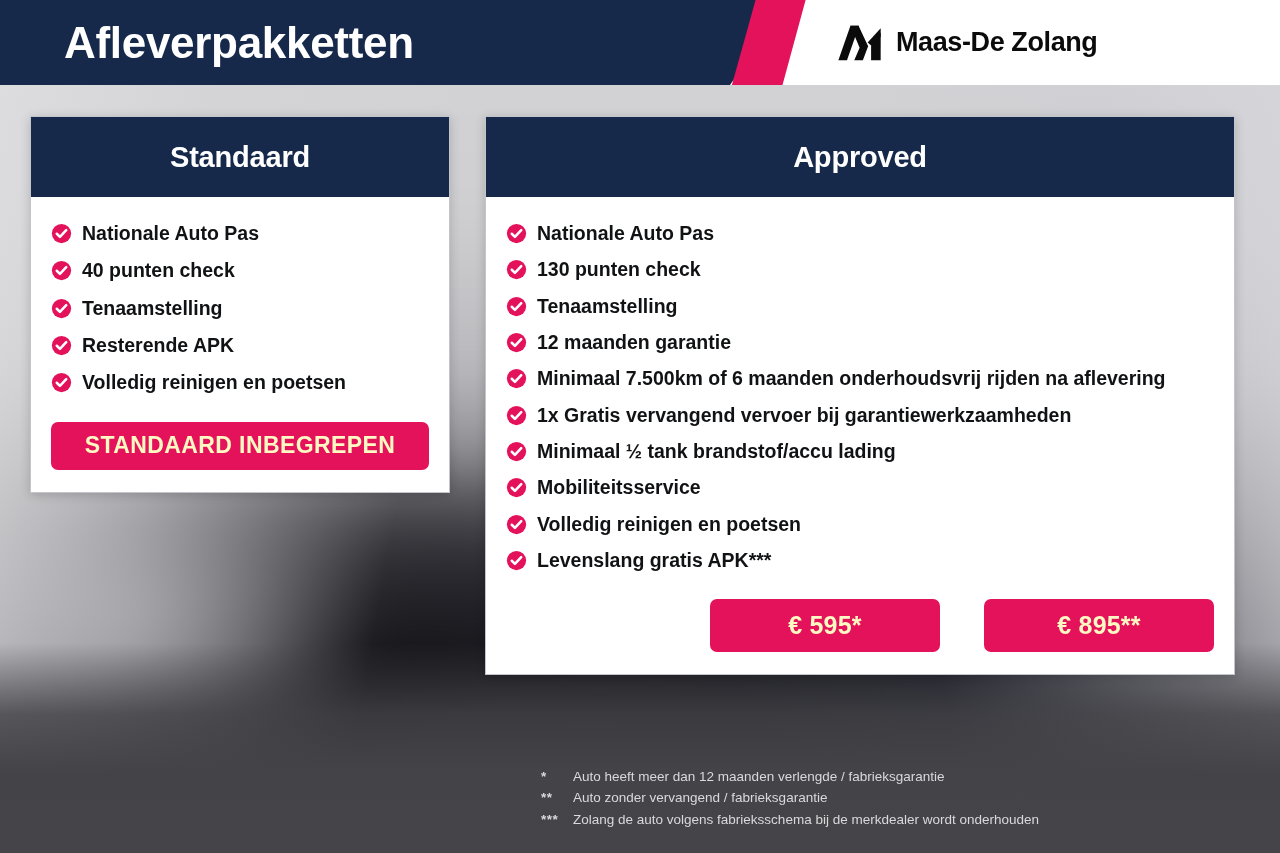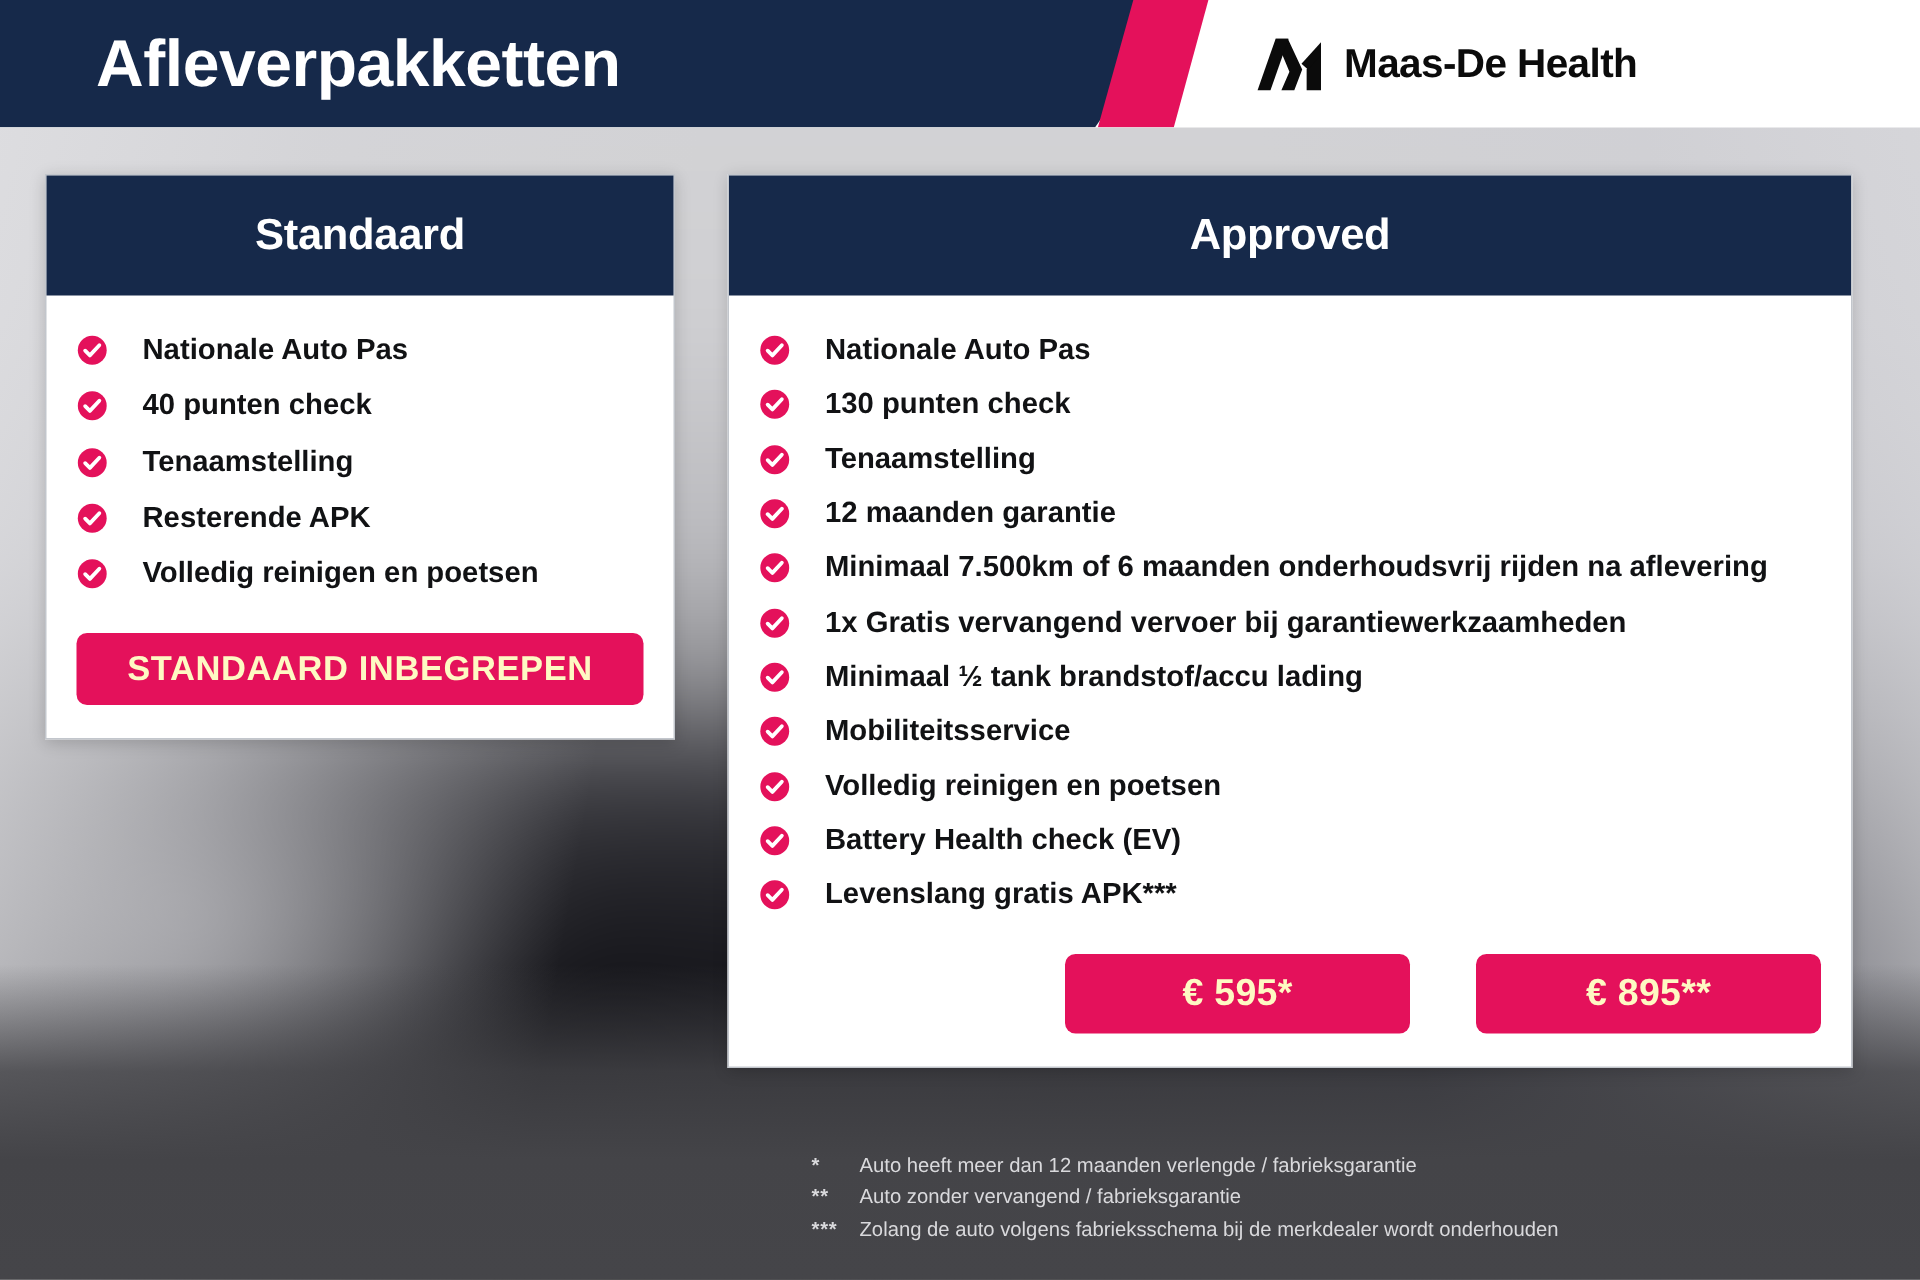--- a/index.html
+++ b/index.html
@@ -118,21 +118,21 @@
     font-weight:700;
     letter-spacing:-0.2px;
   }
 
   .card-body { padding:24px 20px 22px 20px; }
 
   .feature-list { list-style:none; }
   .feature {
     display:flex;
     align-items:flex-start;
-    gap:23px;
+    gap:10px;
     margin-bottom:12px;
   }
   .feature:last-child { margin-bottom:0; }
   .check-icon { width:21px; height:21px; flex:none; margin-top:2px; display:block; }
   .feature-text {
     color:#111214;
     font-weight:700;
     line-height:1.30;
   }
   .card--standard .feature-text { font-size:19.5px; }
@@ -206,21 +206,21 @@
 
     <div class="header-title">Afleverpakketten</div>
 
     <div class="brand">
       <svg class="brand-mark" viewBox="0 0 46 40" aria-hidden="true">
         <path d="M13.0 2.0 L21.5 2.0 L31.5 23.5 L26.0 38.0 L17.0 38.0 L22.6 25.0 Z" fill="#0b0b0b"></path>
         <path d="M13.0 2.0 L22.0 2.0 L9.4 38.0 L0.4 38.0 Z" fill="#0b0b0b"></path>
         <path d="M44.6 9.0 L44.6 38.0 L34.6 38.0 L34.6 23.5 Z" fill="#0b0b0b"></path>
         <path d="M31.0 19.5 L44.6 4.5 L44.6 13.5 L35.5 23.5 Z" fill="#0b0b0b"></path>
       </svg>
-      <div class="brand-name">Maas-De Health</div>
+      <div class="brand-name">Maas-De Zolang</div>
     </div>
   </div>
 
   <div class="card card--standard">
     <div class="card-head">
       <div class="card-head-title">Standaard</div>
     </div>
     <div class="card-body">
       <ul class="feature-list">
         <li class="feature">
@@ -325,27 +325,20 @@
             <path d="M6.6 12.3 L10.2 15.9 L17.4 8.2" fill="none" stroke="#fff" stroke-width="2.9" stroke-linecap="round" stroke-linejoin="round"></path>
           </svg>
           <span class="feature-text">Mobiliteitsservice</span>
         </li>
         <li class="feature">
           <svg class="check-icon" viewBox="0 0 24 24" aria-hidden="true">
             <circle cx="12" cy="12" r="11" fill="#e4115b"></circle>
             <path d="M6.6 12.3 L10.2 15.9 L17.4 8.2" fill="none" stroke="#fff" stroke-width="2.9" stroke-linecap="round" stroke-linejoin="round"></path>
           </svg>
           <span class="feature-text">Volledig reinigen en poetsen</span>
-        </li>
-        <li class="feature">
-          <svg class="check-icon" viewBox="0 0 24 24" aria-hidden="true">
-            <circle cx="12" cy="12" r="11" fill="#e4115b"></circle>
-            <path d="M6.6 12.3 L10.2 15.9 L17.4 8.2" fill="none" stroke="#fff" stroke-width="2.9" stroke-linecap="round" stroke-linejoin="round"></path>
-          </svg>
-          <span class="feature-text">Battery Health check (EV)</span>
         </li>
         <li class="feature">
           <svg class="check-icon" viewBox="0 0 24 24" aria-hidden="true">
             <circle cx="12" cy="12" r="11" fill="#e4115b"></circle>
             <path d="M6.6 12.3 L10.2 15.9 L17.4 8.2" fill="none" stroke="#fff" stroke-width="2.9" stroke-linecap="round" stroke-linejoin="round"></path>
           </svg>
           <span class="feature-text">Levenslang gratis APK***</span>
         </li>
       </ul>
 

